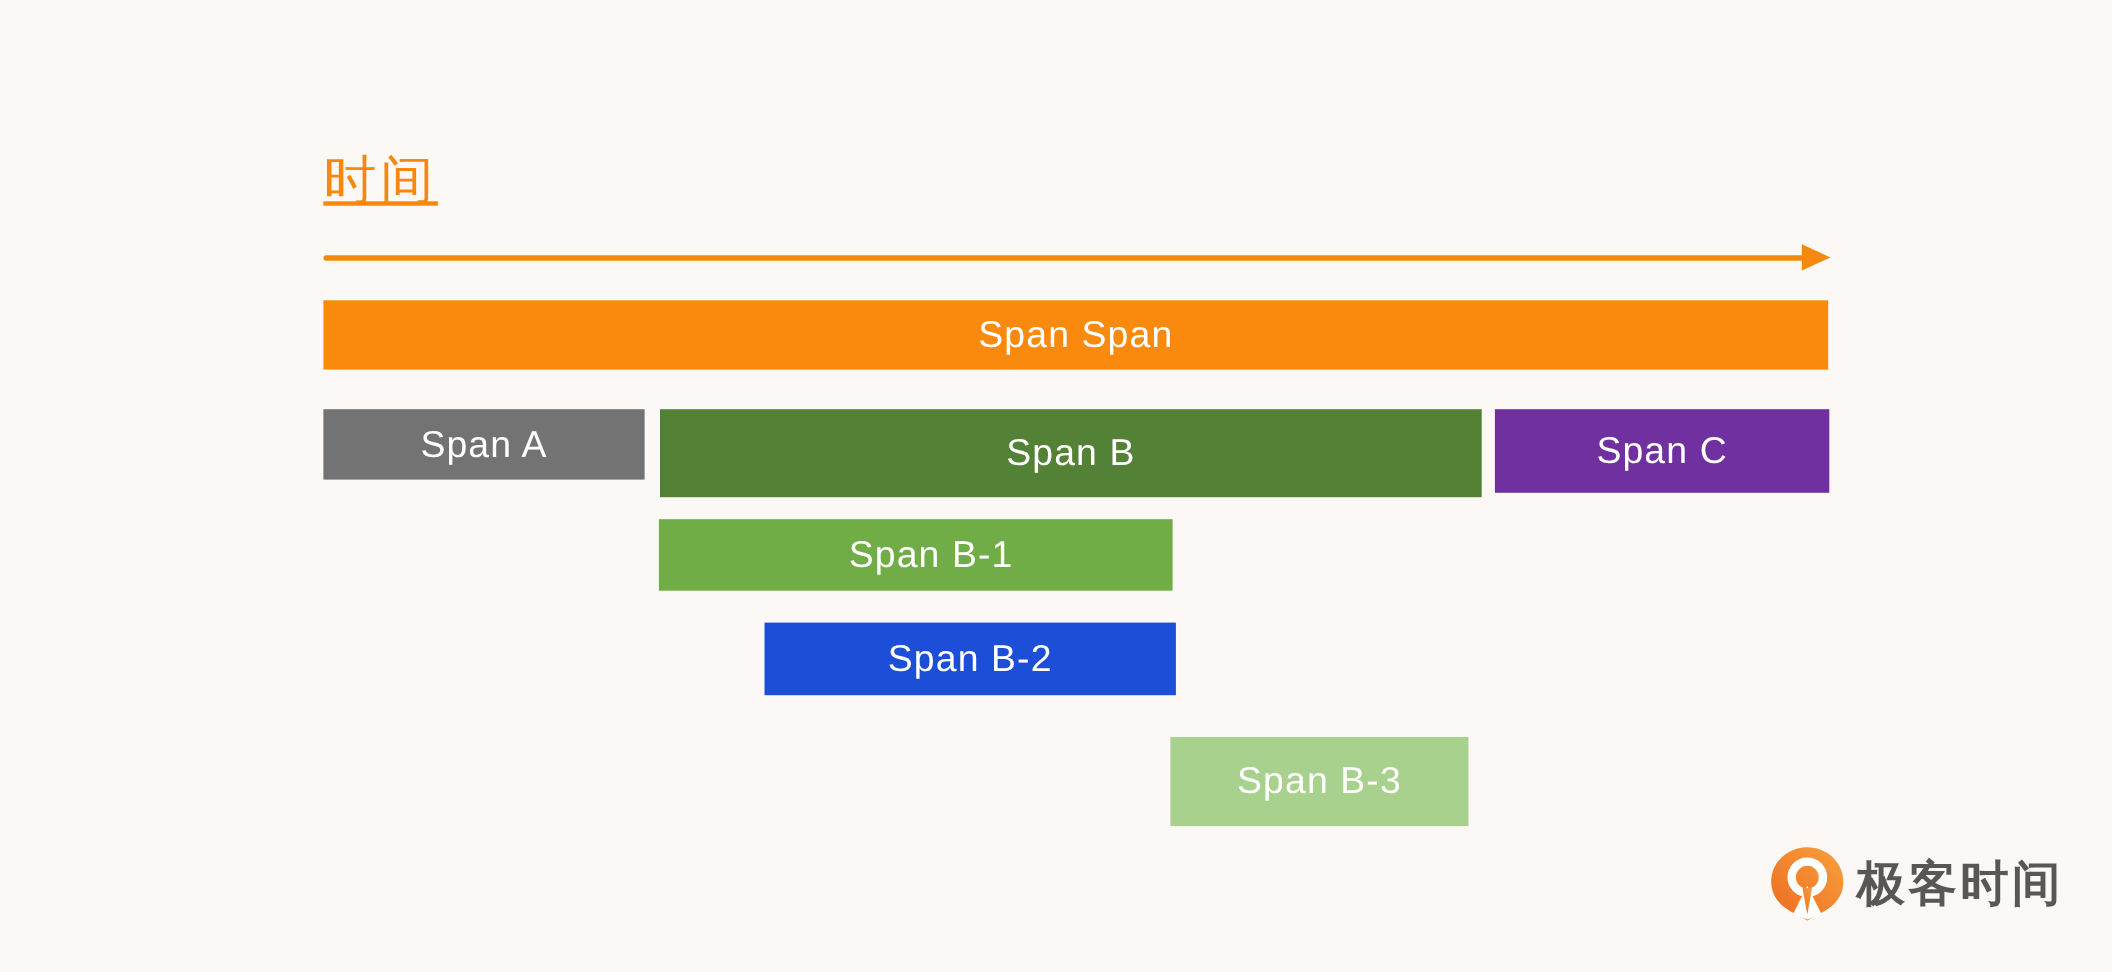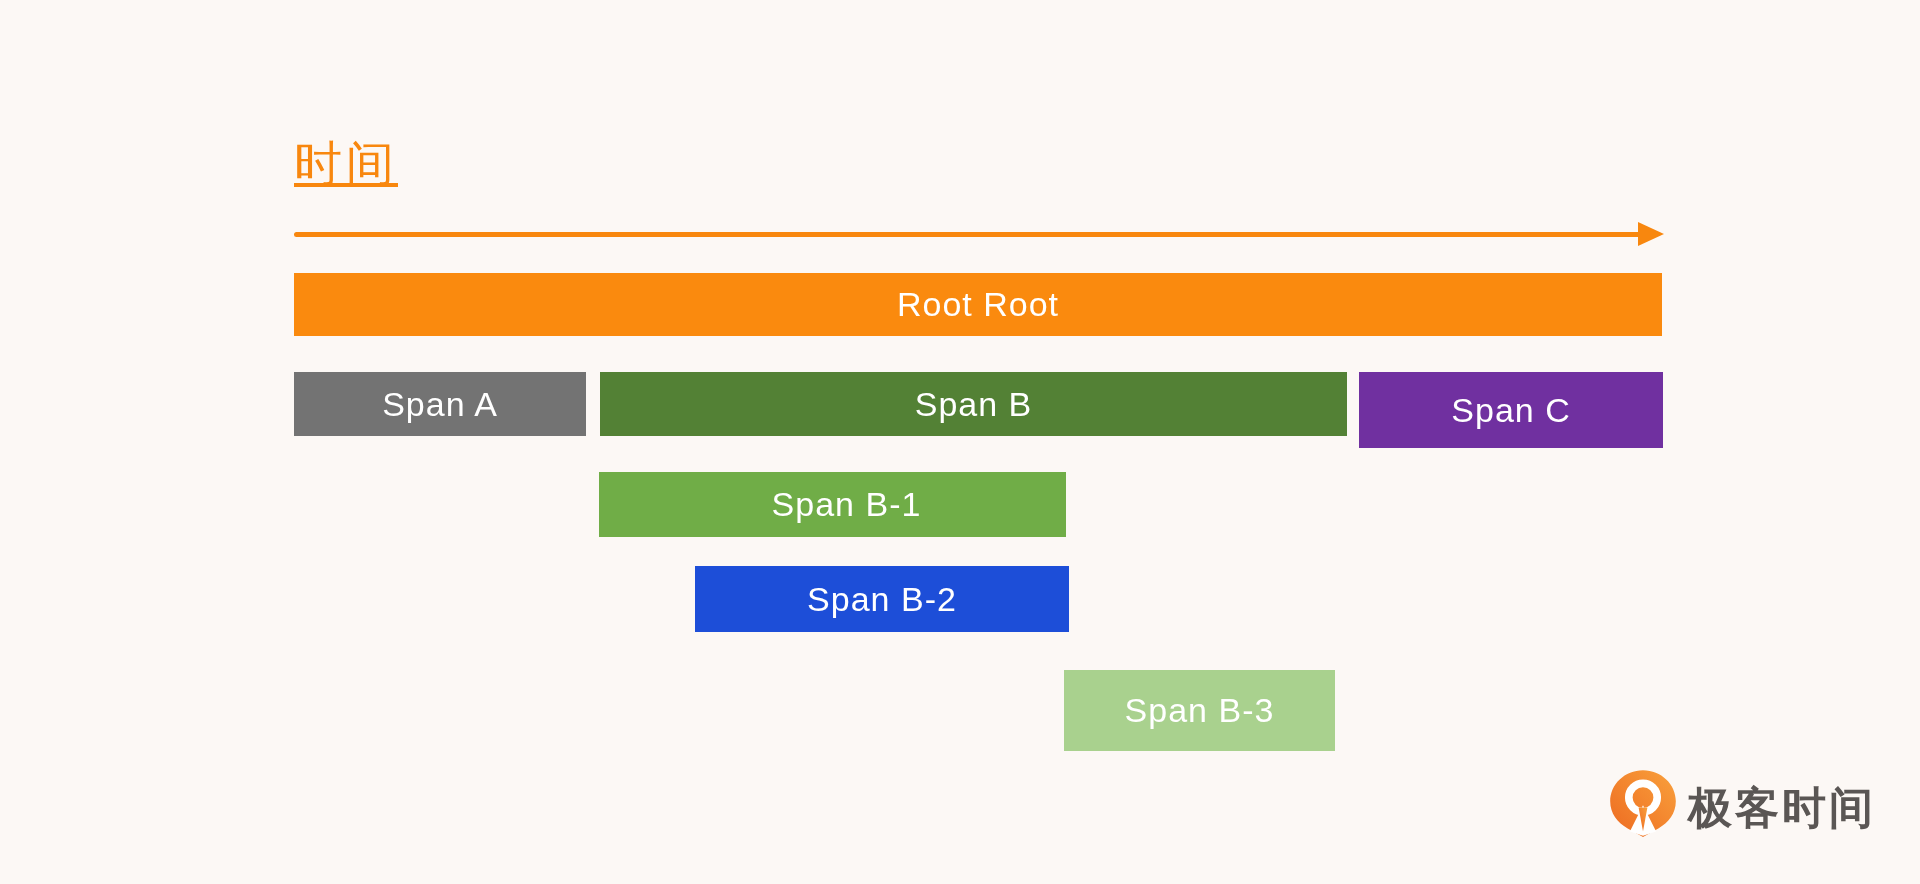--- a/index.html
+++ b/index.html
@@ -54,21 +54,21 @@
     color: var(--bar-label);
     font-size: 34px;
     font-weight: 400;
     letter-spacing: 1px;
     white-space: nowrap;
   }
   .logo {
     position: absolute;
     left: 1608px; top: 768px;
     display: flex;
-    align-items: flex-end;
+    align-items: center;
   }
   .logo-icon-wrap {
     width: 70px; height: 70px;
     display: flex;
     align-items: center;
     justify-content: center;
   }
   .logo-text {
     margin-left: 10px;
     font-size: 44px;
@@ -83,26 +83,26 @@
 
 <div class="stage">
 
   <div class="timeline-title">时间</div>
 
   <div class="timeline-arrow-line"></div>
   <div class="timeline-arrow-head"></div>
 
   <div id="bars">
       <div class="bar" style="left: 294px; top: 273px; width: 1368px; height: 63px; background: rgb(250, 138, 14);">
-        <span class="bar-label">Root Root</span>
+        <span class="bar-label">Span Span</span>
       </div>
       <div class="bar" style="left: 294px; top: 372px; width: 292px; height: 64px; background: #737373;">
         <span class="bar-label">Span A</span>
       </div>
-      <div class="bar" style="left: 600px; top: 372px; width: 747px; height: 64px; background: rgb(83, 129, 53);">
+      <div class="bar" style="left: 600px; top: 372px; width: 747px; height: 80px; background: rgb(83, 129, 53);">
         <span class="bar-label">Span B</span>
       </div>
       <div class="bar" style="left: 1359px; top: 372px; width: 304px; height: 76px; background: rgb(112, 48, 160);">
         <span class="bar-label">Span C</span>
       </div>
       <div class="bar" style="left: 599px; top: 472px; width: 467px; height: 65px; background: rgb(112, 173, 71); padding-left: 28px;">
         <span class="bar-label">Span B-1</span>
       </div>
       <div class="bar" style="left: 695px; top: 566px; width: 374px; height: 66px; background: #1d4ed8;">
         <span class="bar-label">Span B-2</span>

